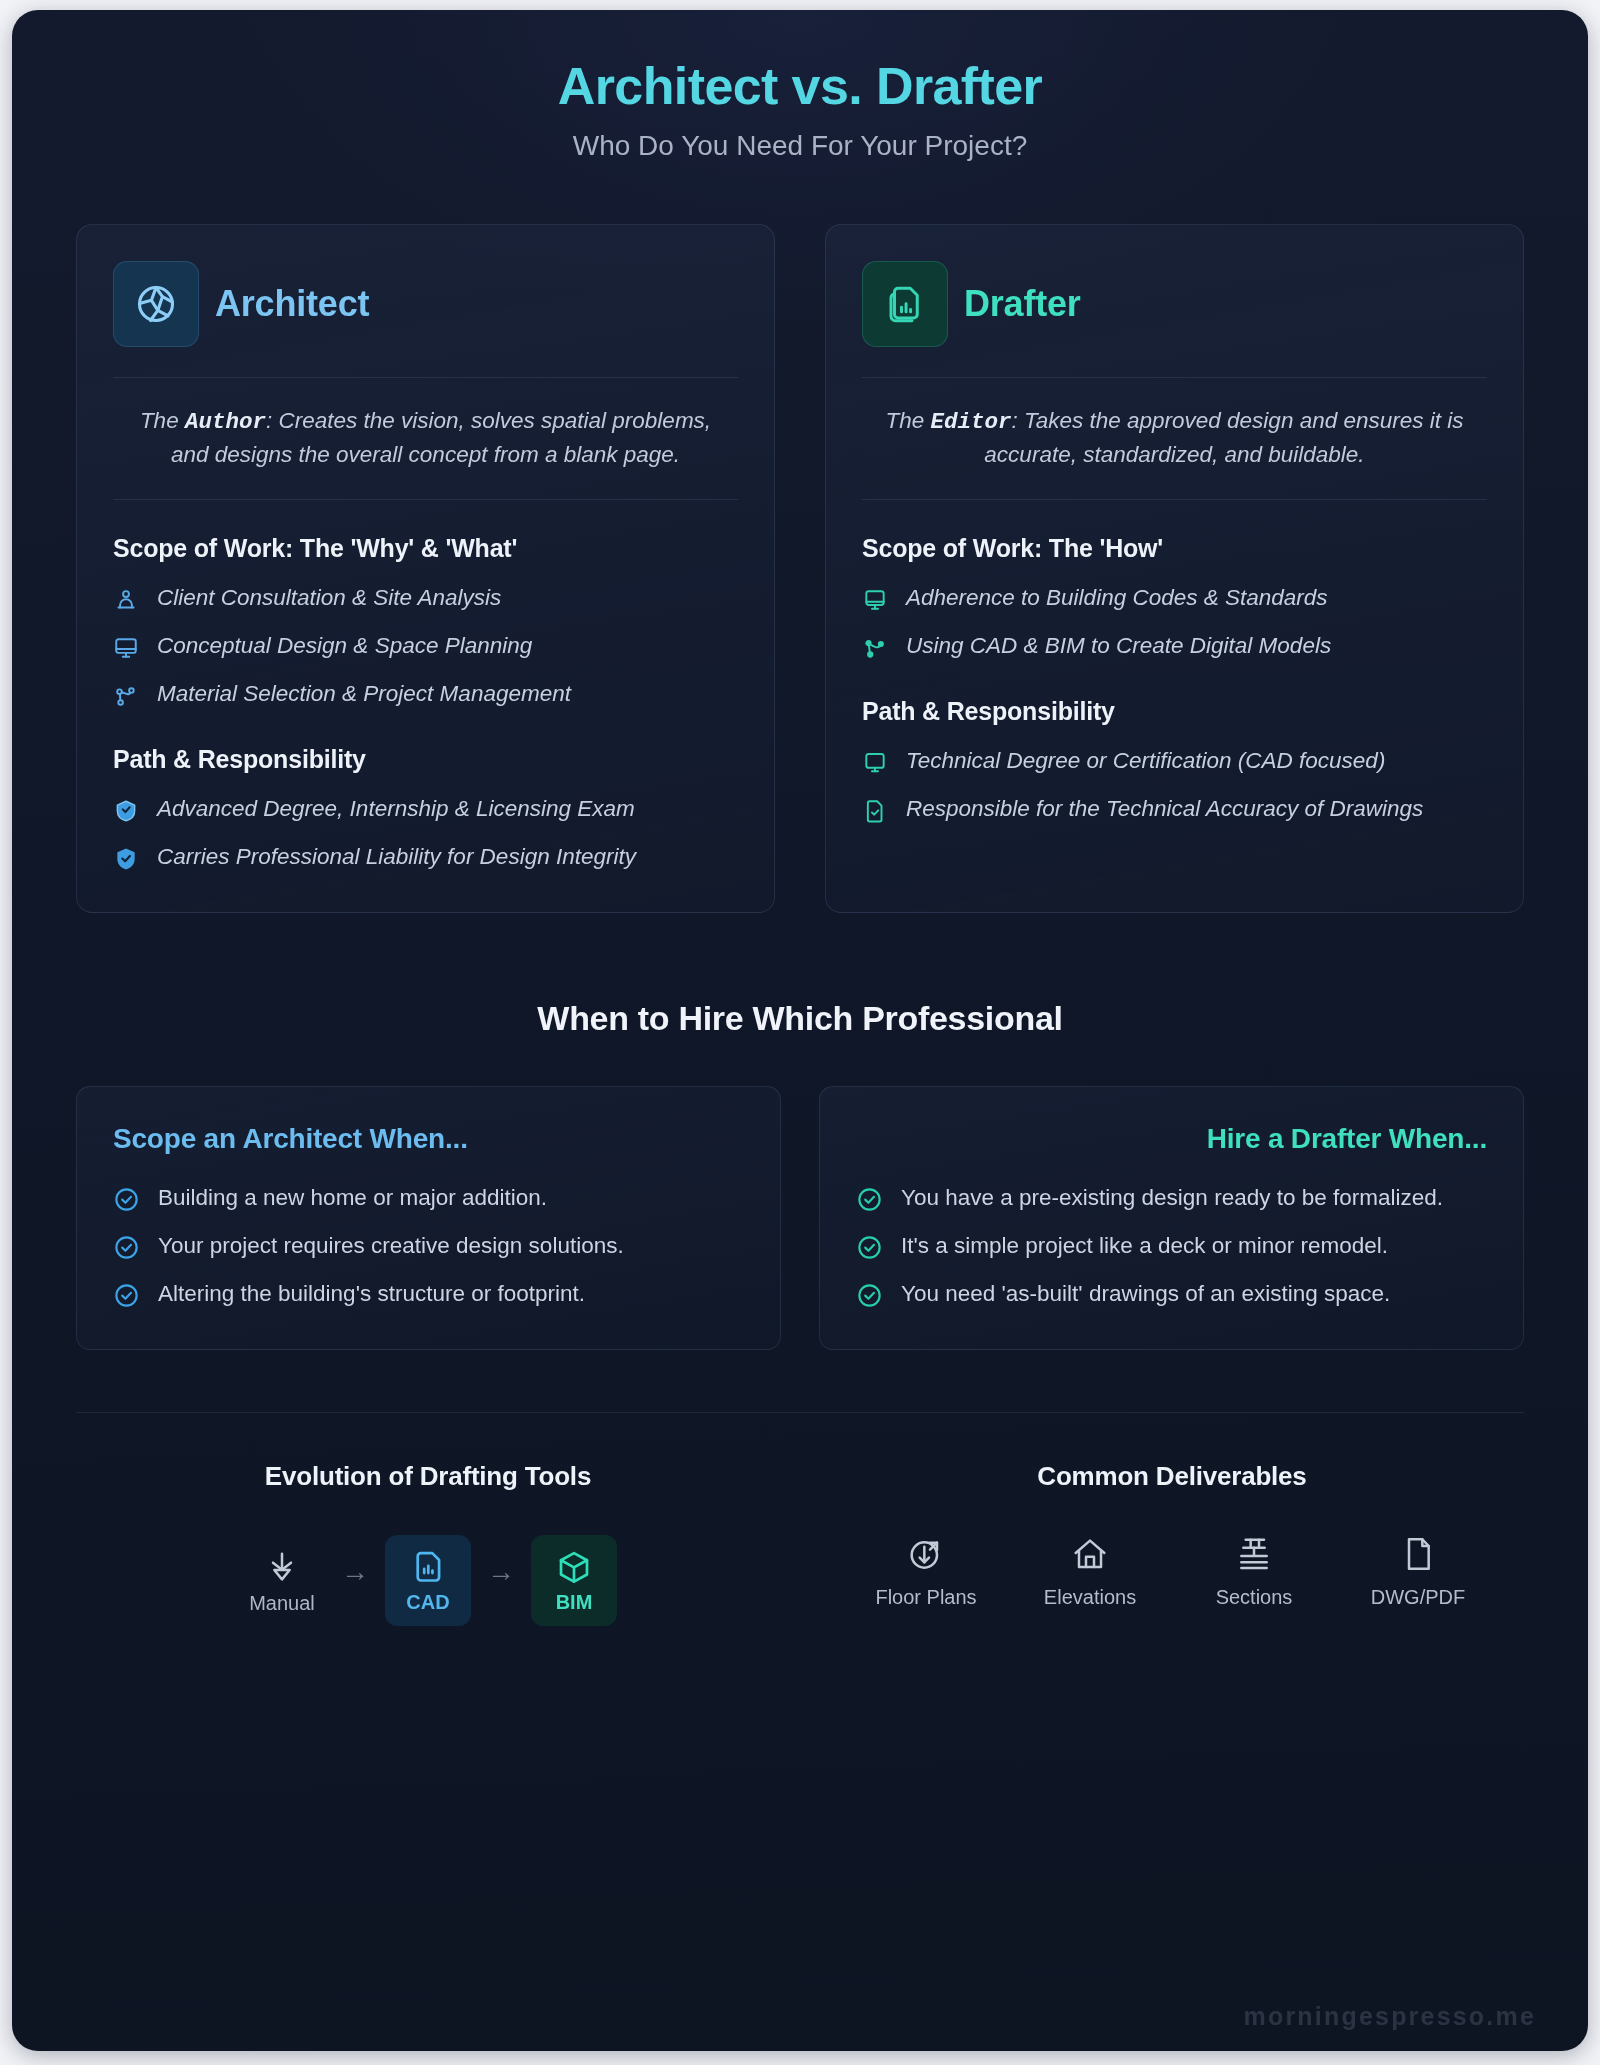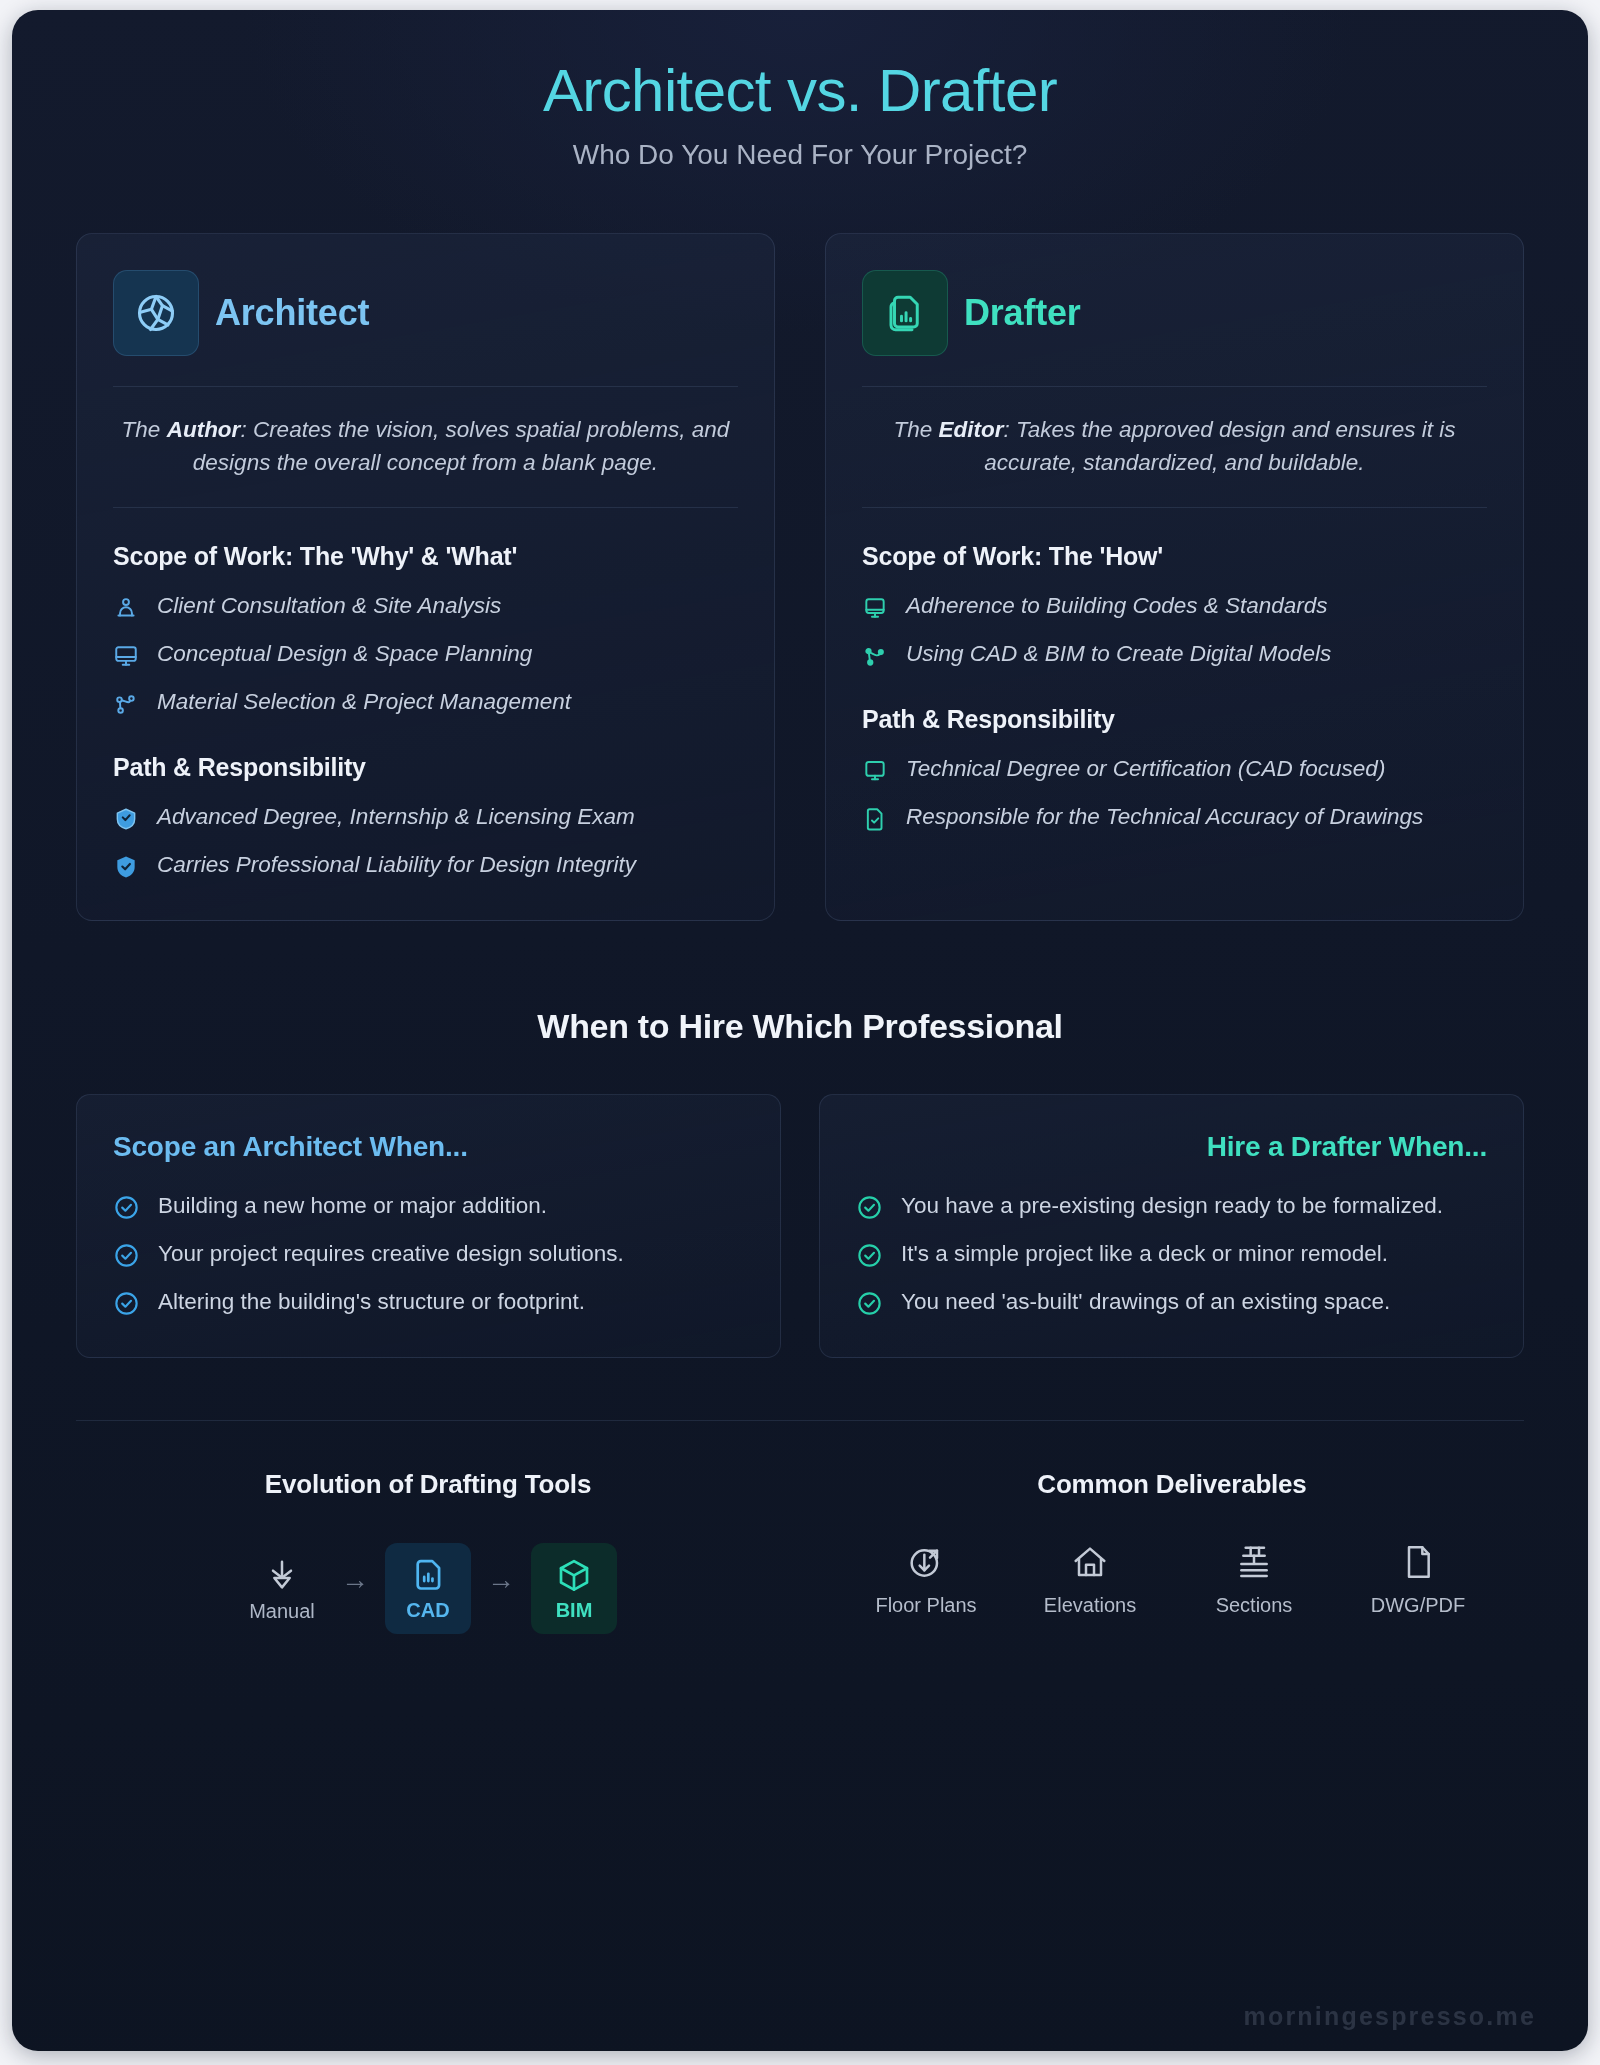--- a/index.html
+++ b/index.html
@@ -26,22 +26,22 @@
       radial-gradient(900px 520px at 50% 0%, #18203a 0%, rgba(24,32,58,0) 62%),
       linear-gradient(178deg, #131a2d 0%, #101728 45%, #0d1422 100%);
     box-shadow: 0 5px 22px rgba(18,25,45,0.30);
     overflow: hidden;
     padding: 0 64px 0 64px;
   }
 
   
   .header { padding-top: 46px; text-align: center; }
   .title {
-    font-size: 60px;
-    font-weight: 400;
+    font-size: 52px;
+    font-weight: 700;
     letter-spacing: -0.6px;
     color: #54d6e3;
   }
   .subtitle {
     margin-top: 14px;
     font-size: 28px;
     font-weight: 400;
     color: #aab3c5;
   }
 
@@ -79,21 +79,21 @@
     margin-top: 30px;
     padding: 27px 6px 28px 6px;
     border-top: 1px solid rgba(126,150,190,0.16);
     border-bottom: 1px solid rgba(126,150,190,0.16);
     text-align: center;
     font-style: italic;
     font-size: 22.5px;
     line-height: 1.45;
     color: #c2cbdb;
   }
-  .desc b { font-weight: 700; color: #e7edf7; }
+  .desc b { font-weight: 700; color: #e7edf7; font-family: Liberation Mono, monospace; }
 
   .sec-title {
     margin-top: 34px;
     font-size: 25px;
     font-weight: 700;
     color: #eef2f9;
     letter-spacing: -0.2px;
   }
 
   .feat-list { margin-top: 20px; }

